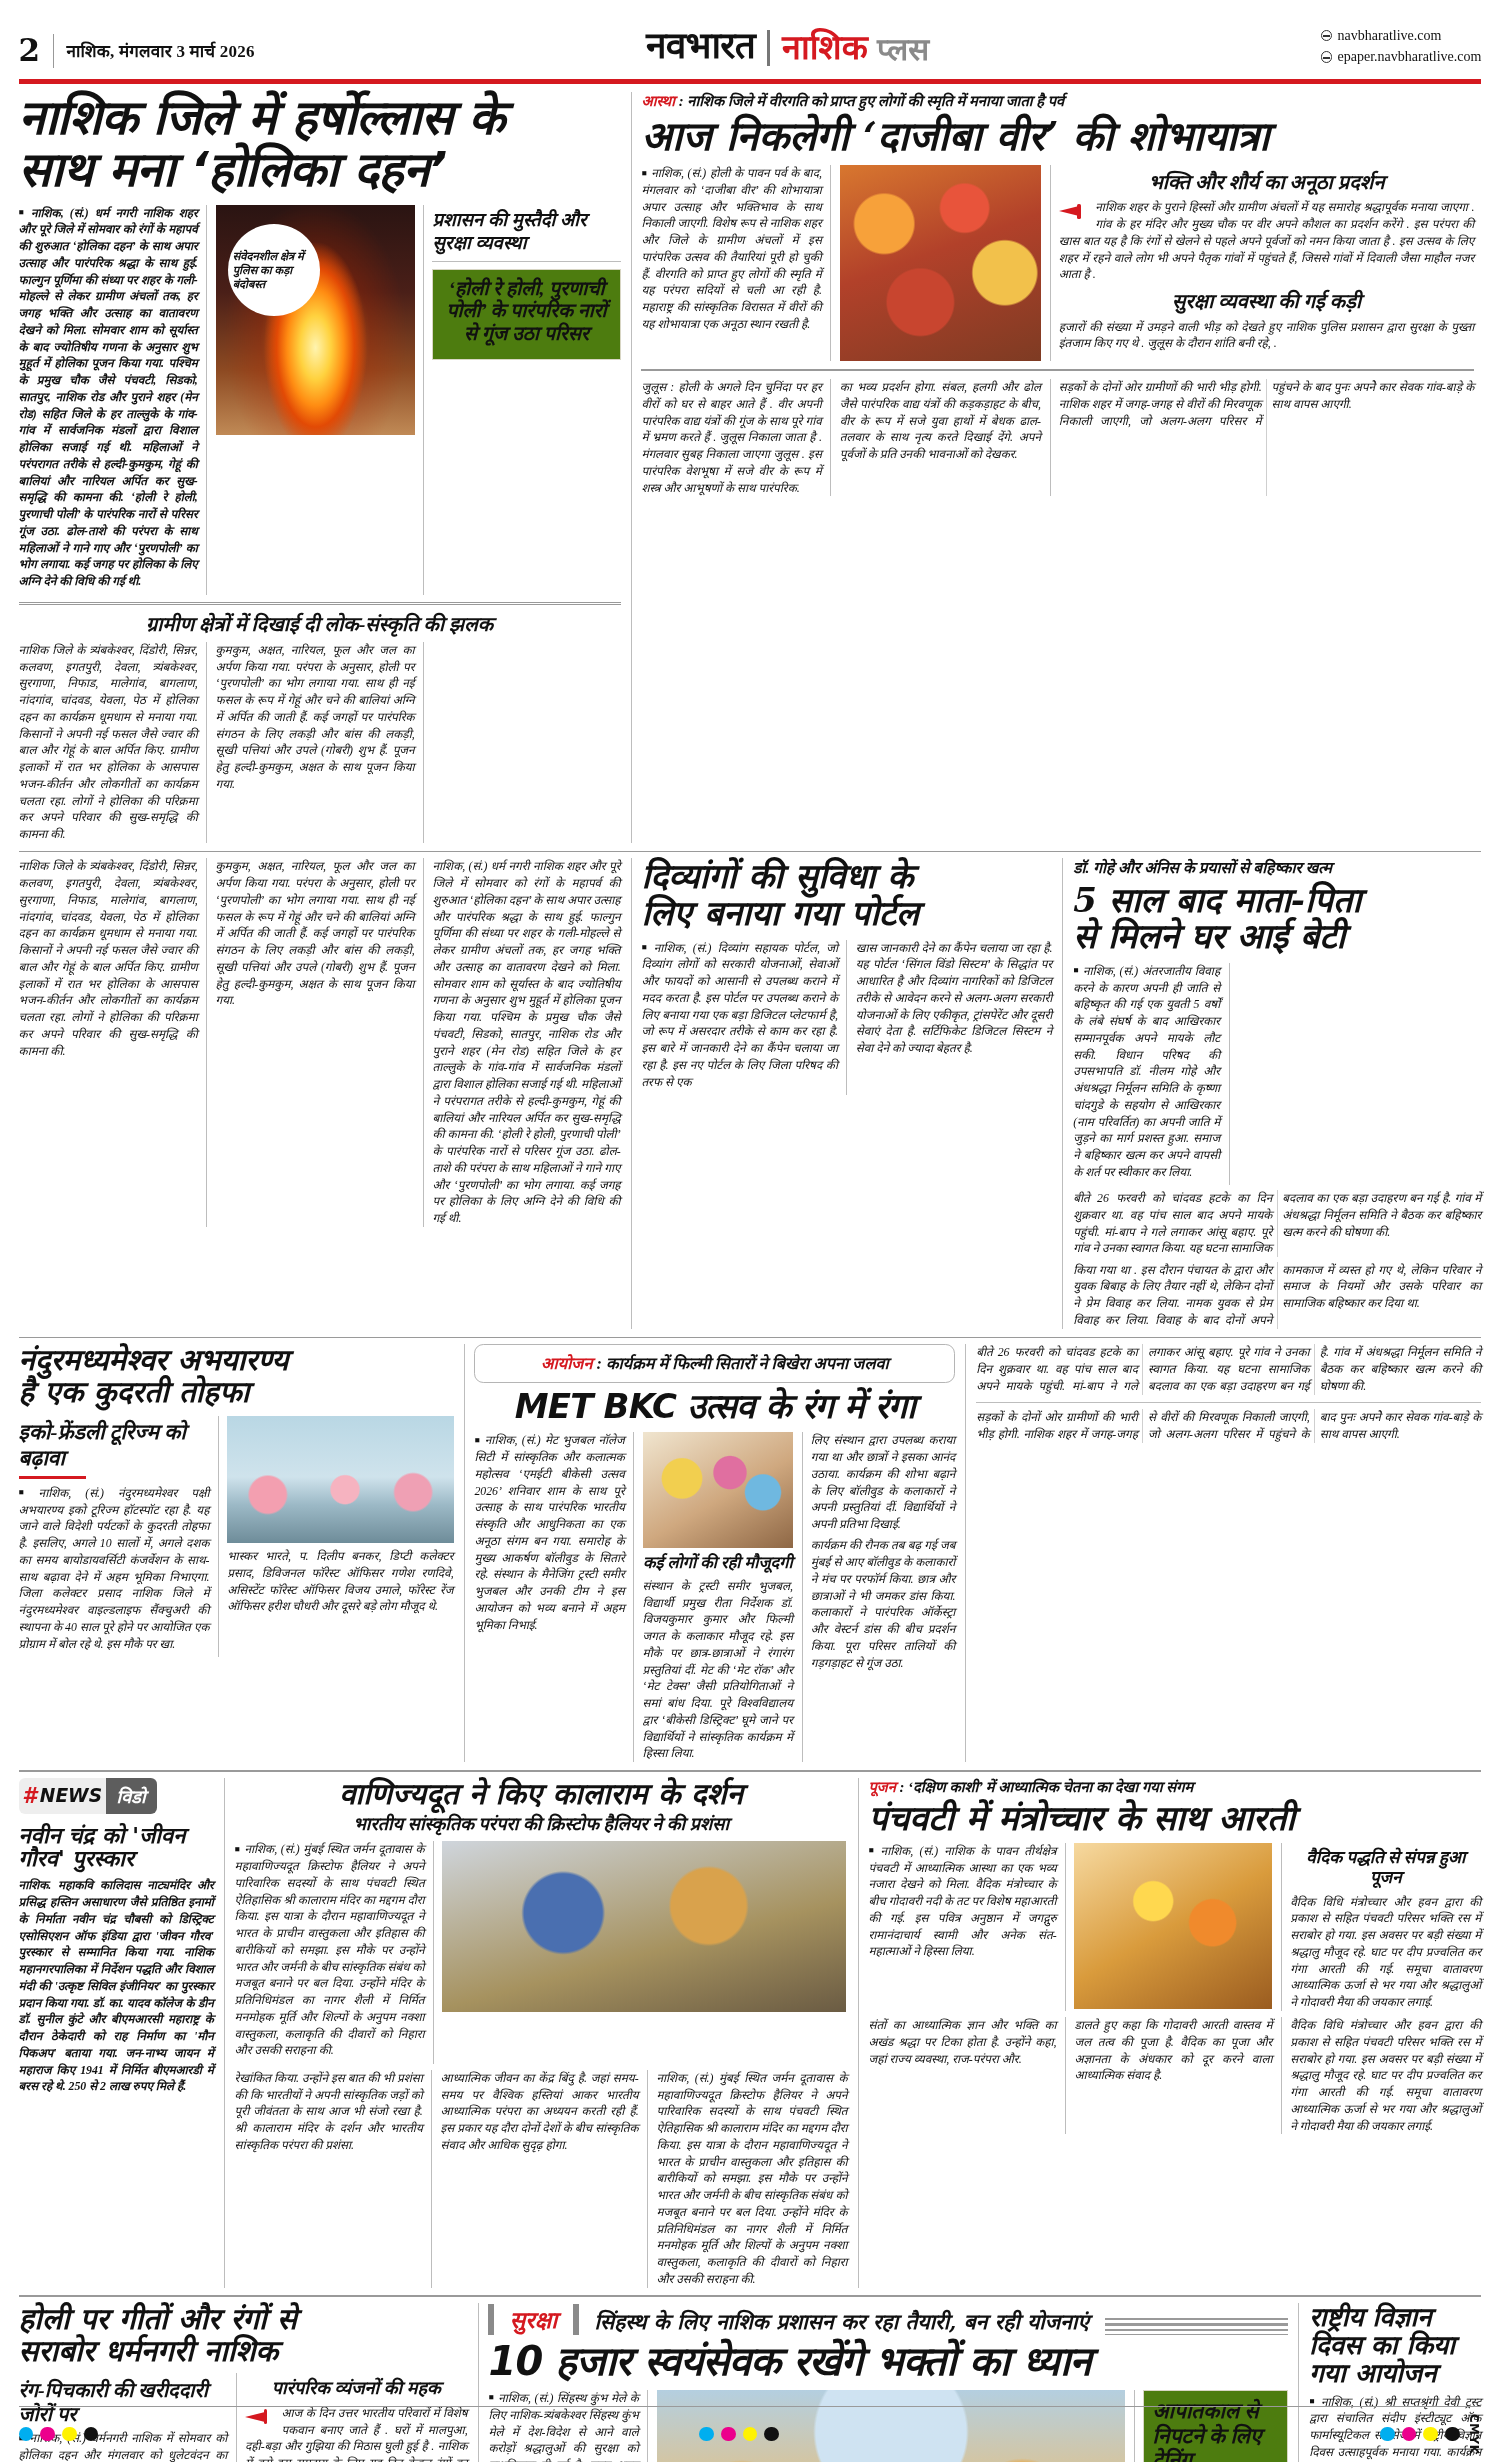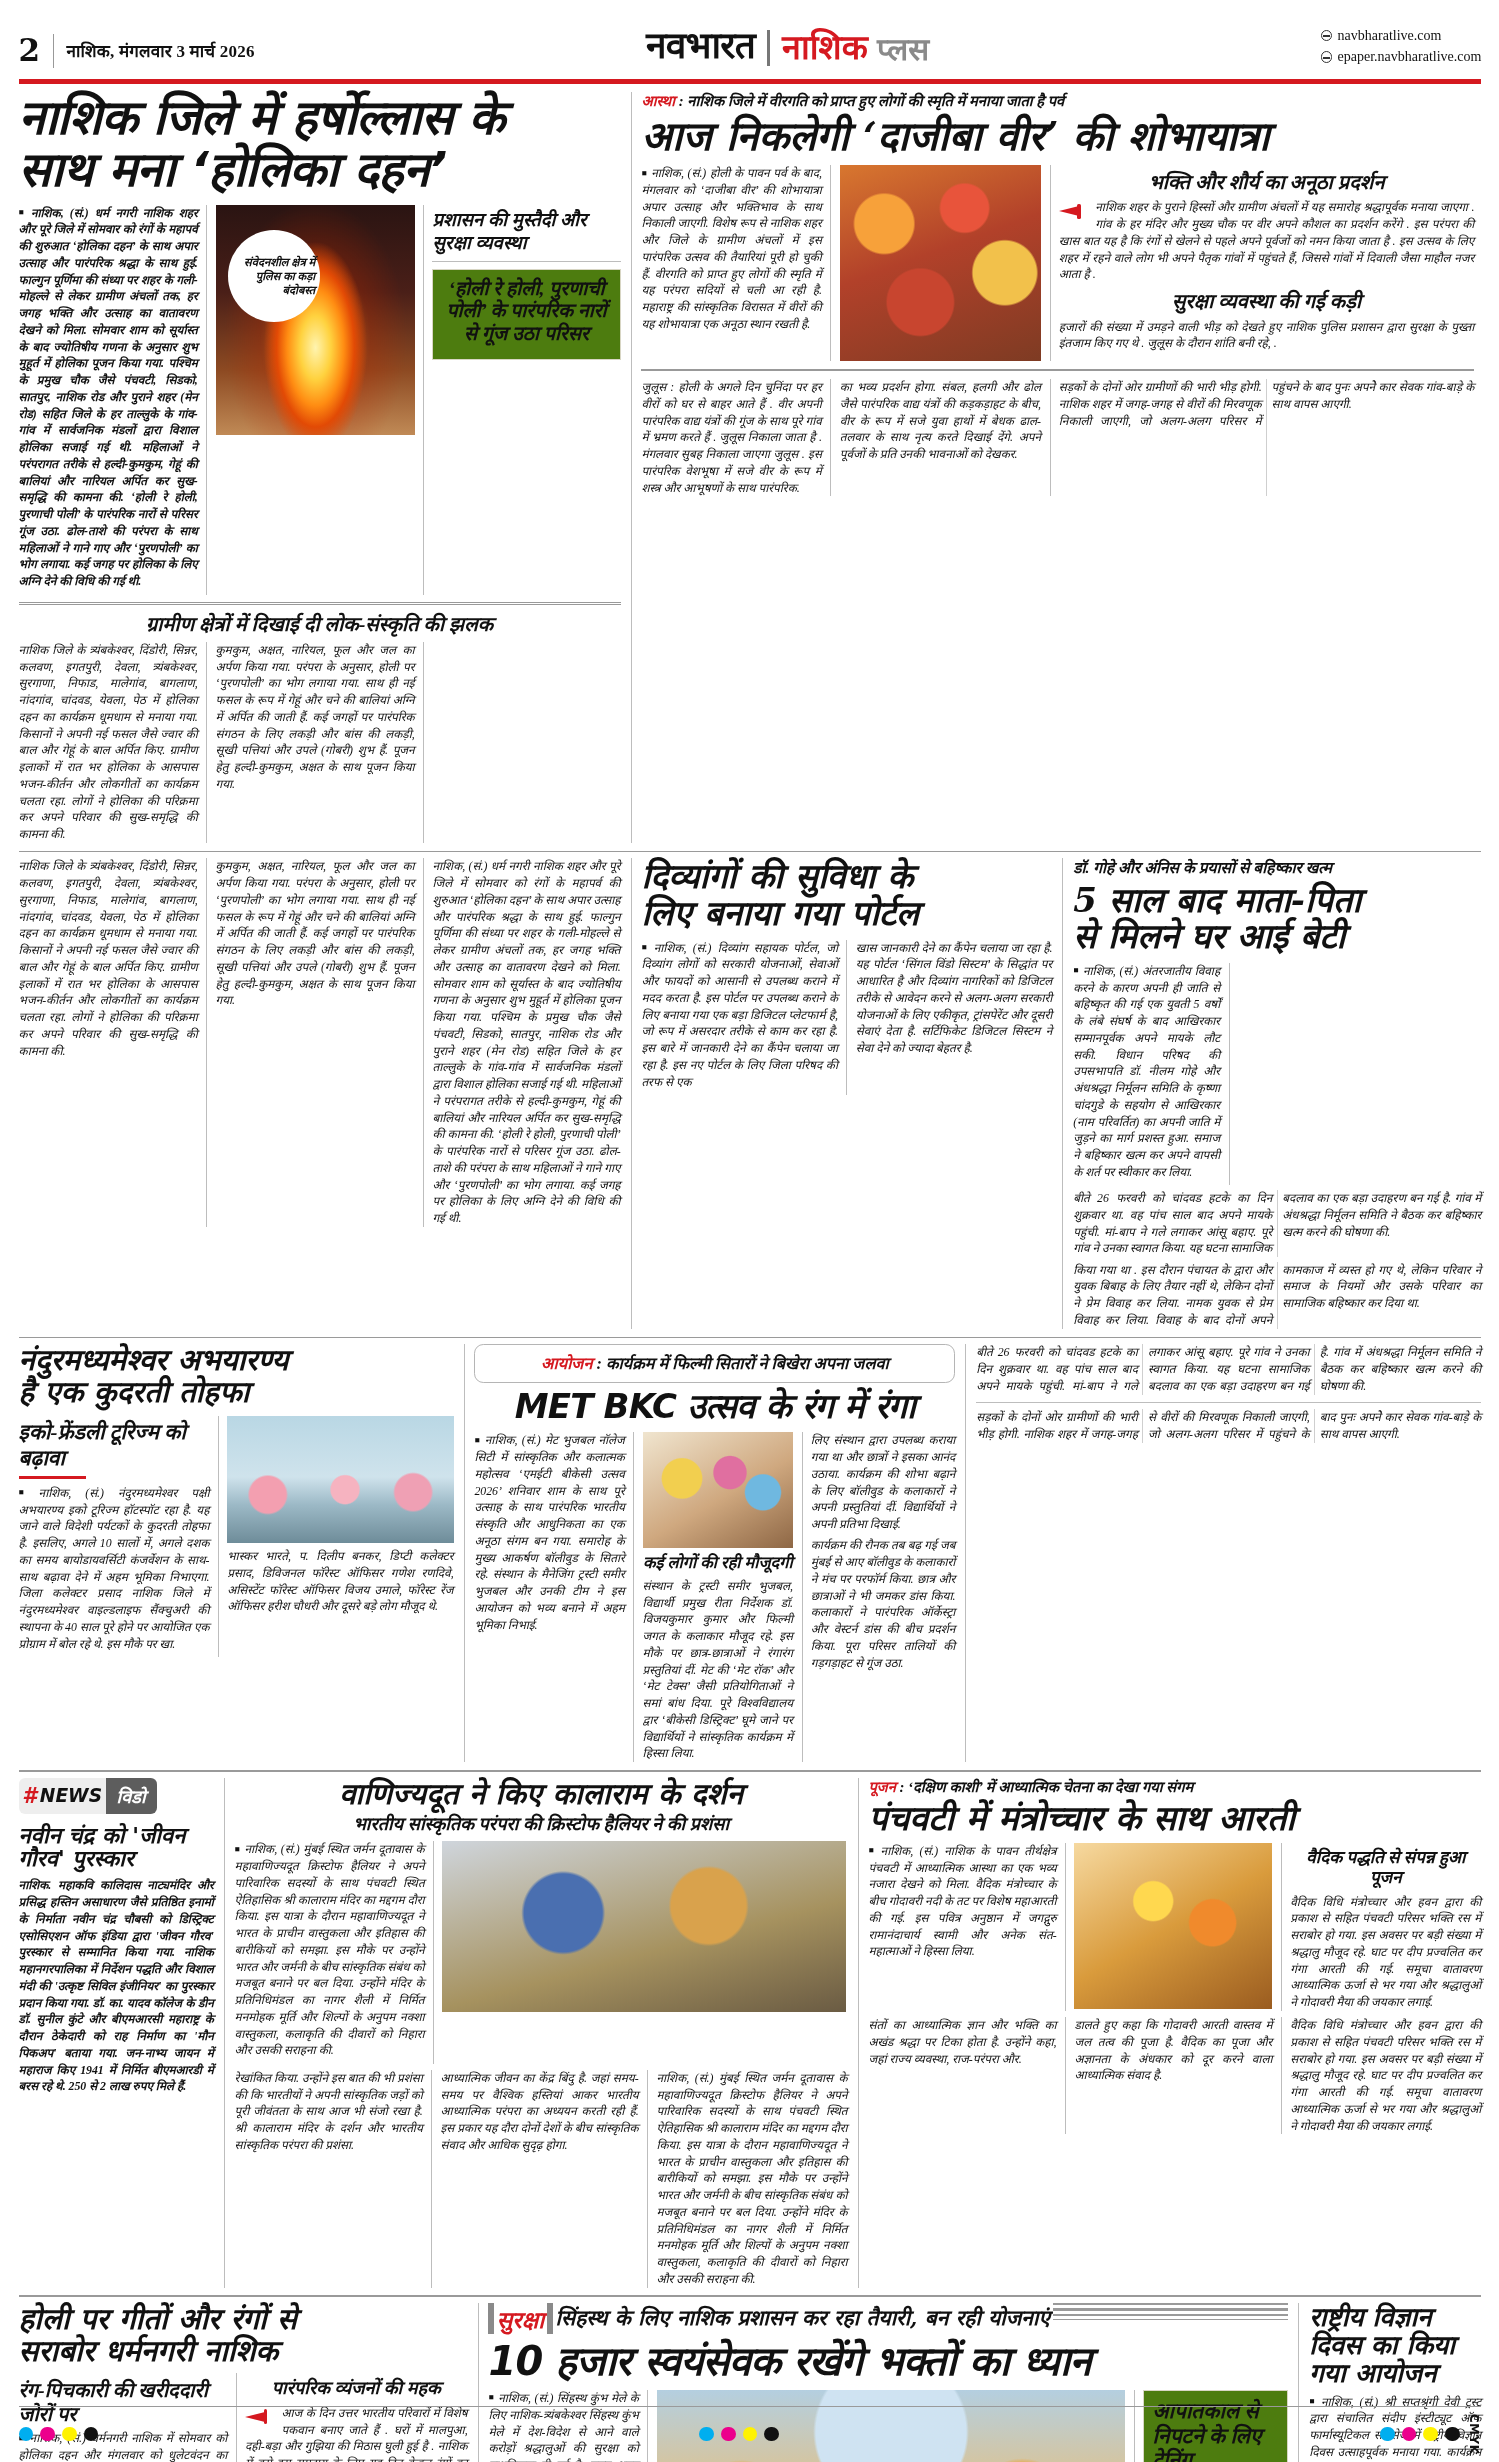--- a/index.html
+++ b/index.html
@@ -104,34 +104,34 @@
   .ph-aarti { background:
      radial-gradient(circle at 40% 35%, #ffd84f 0 12%, rgba(0,0,0,0) 13%),
      radial-gradient(circle at 70% 48%, #f08a2c 0 14%, rgba(0,0,0,0) 15%),
      linear-gradient(150deg,#f6d9a0,#d99b3c 50%,#9a5c20 100%); }
   .ph-kumbh { background:
      radial-gradient(circle at 50% 20%, #cfe3f2 0 26%, rgba(0,0,0,0) 27%),
      radial-gradient(circle at 18% 58%, #e2b266 0 12%, rgba(0,0,0,0) 13%),
      radial-gradient(circle at 78% 56%, #e2b266 0 12%, rgba(0,0,0,0) 13%),
      linear-gradient(180deg,#b4cfe0 0%,#d8c49a 40%,#c39a62 62%,#8bb4c6 100%); }
 
-  .badge-circle { position:absolute; left:12.4px; top:25px; width:92px; height:92px; border-radius:50%;
-    background:#fff; display:flex; align-items:center; justify-content:center; text-align:right;
+  .badge-circle { position:absolute; left:12.4px; top:19px; width:92px; height:92px; border-radius:50%;
+    background:#fff; display:flex; align-items:center; justify-content:center; text-align:left;
     font-size:11.3px; font-weight:bold; line-height:1.24; padding:4.7px; }
 
   
   .newsbadge { display:flex; align-items:stretch; width:138px; height:36px; border-radius:6.2px; overflow:hidden; }
   .nb-a { flex:1; background:#eeeeee; display:flex; align-items:center; justify-content:center; gap:3.1px;
     font-family:"DejaVu Sans", sans-serif; font-size:18.6px; font-weight:bold; }
   .nb-hash { color:#d51920; font-size:21px; }
   .nb-b { width:51px; background:#5d5d5d; color:#fff; display:flex; align-items:center; justify-content:center;
     font-size:18px; font-weight:bold; }
 
   
-  .tagbar { display:flex; align-items:flex-start; gap:3px; }
+  .tagbar { display:flex; align-items:flex-end; gap:16px; }
   .tb-bar { width:5.4px; height:31px; background:#8a8a8a; }
   .tb-red { color:#d51920; font-size:23px; font-weight:bold; font-family:"DejaVu Serif", serif; }
   .tb-txt { font-size:21px; font-weight:bold; font-family:"DejaVu Serif", serif; }
   .tb-lines { flex:1; height:17px; background:repeating-linear-gradient(180deg,#9a9a9a 0 2.3px,#fff 2.3px 5.4px); }
 
   
   .footer { position:absolute; left:18.6px; right:18.6px; bottom:7.8px; }
   .foot-rule { height:1.6px; background:#9a9a9a; margin-bottom:6.2px; }
   .foot-row { display:flex; justify-content:space-between; align-items:center; }
   .dots { display:flex; gap:7px; }

